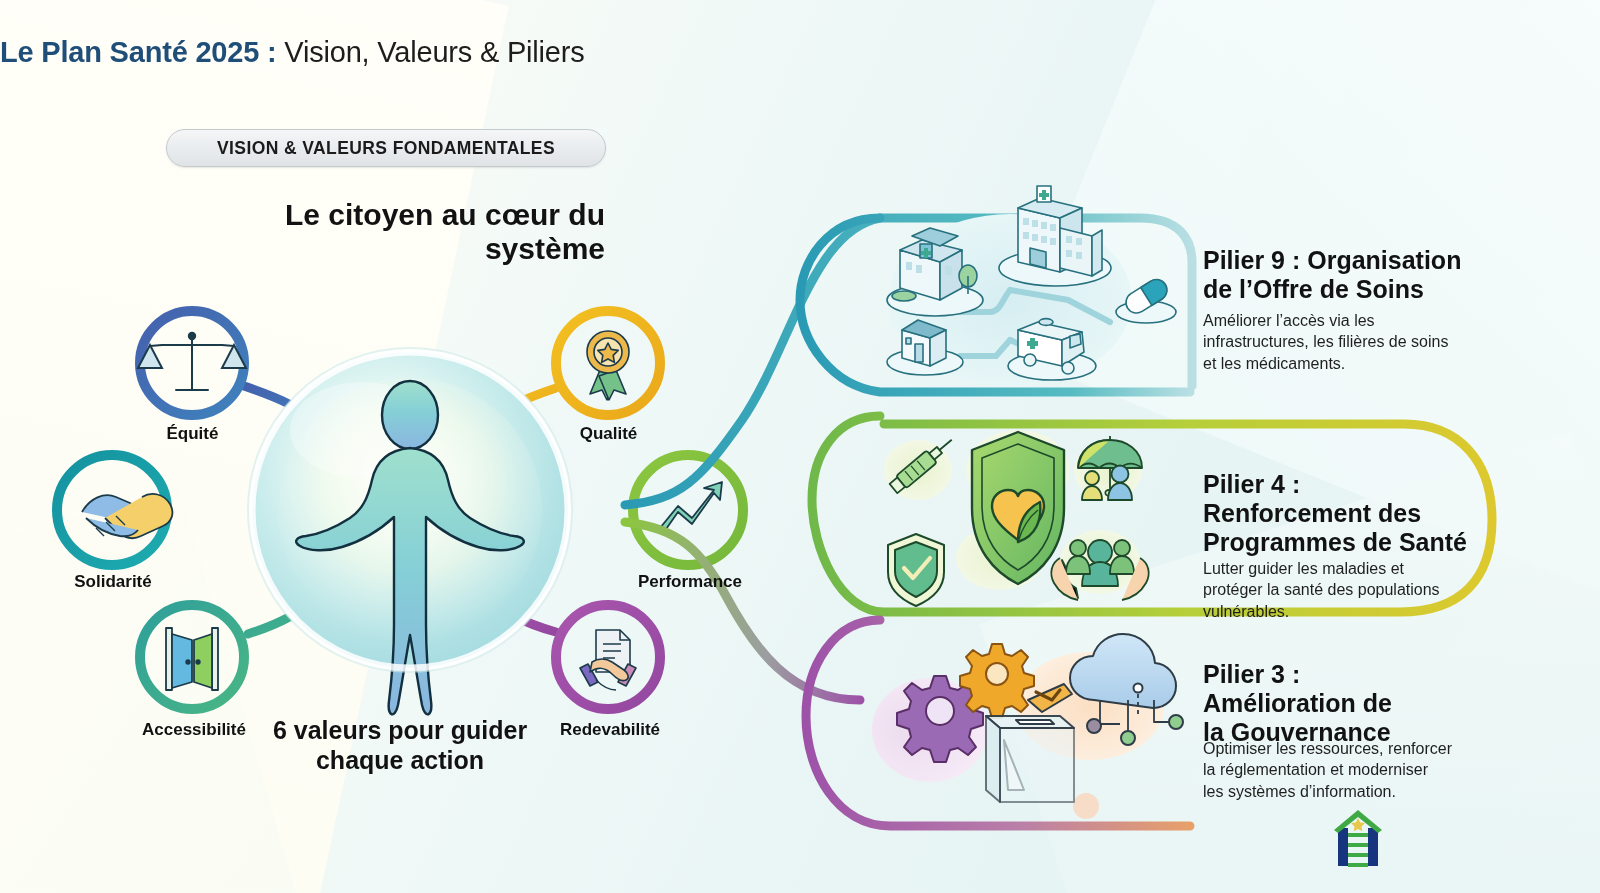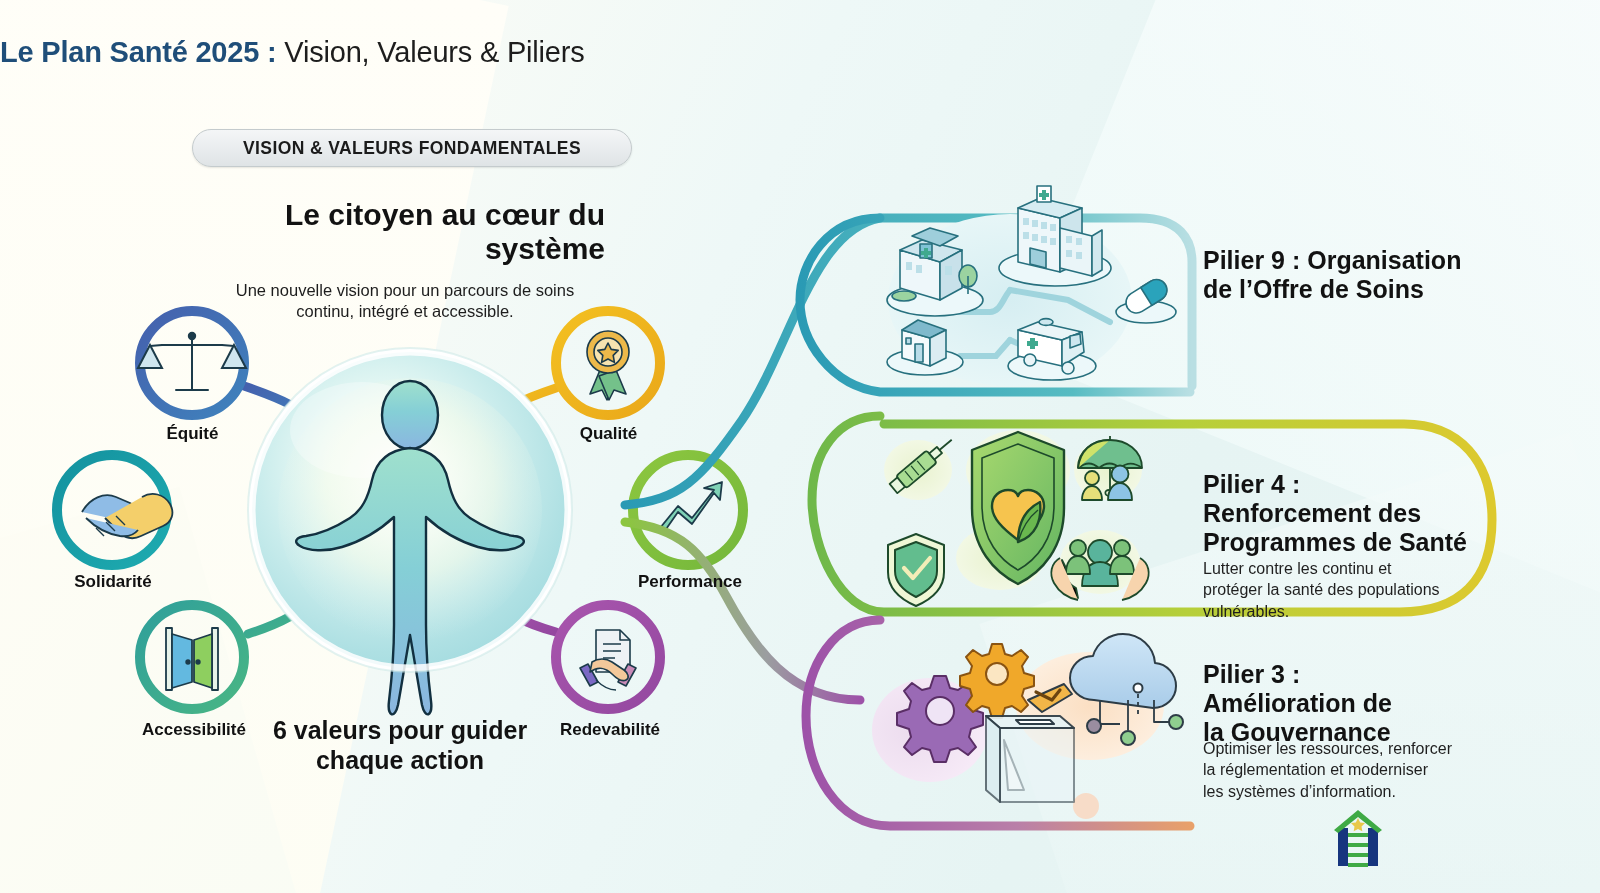--- a/index.html
+++ b/index.html
@@ -55,21 +55,21 @@
     position: absolute;
     height: 38px; border-radius: 20px;
     background: linear-gradient(180deg, #f4f6f7 0%, #dfe4e6 100%);
     border: 1px solid #c4cbcd;
     display: flex; align-items: center; justify-content: center;
     color: #1b1b1b; font-size: 17.5px; font-weight: 700;
     letter-spacing: .4px;
     box-shadow: 0 1px 2px rgba(0,0,0,.10);
     padding: 0 26px;
   }
-  #chip-left  { left: 192px; top: 129px; width: 440px; text-align: center; }
+  #chip-left  { left: 166px; top: 129px; width: 440px; text-align: center; }
   #chip-right { left: 979px; top: 129px; width: 374px; }
 
   
   #vision-heading {
     position: absolute; left: 205px; top: 198px; width: 400px;
     text-align: right;
     font-size: 30px; font-weight: 800; color: #121212;
     line-height: 1.14;
   }
   #vision-sub {
@@ -525,22 +525,20 @@
         <circle cx="1094" cy="726" r="7" fill="#9a8da0"></circle>
         <circle cx="1128" cy="738" r="7" fill="#8fce8f"></circle>
         <circle cx="1176" cy="722" r="7" fill="#8fce8f"></circle>
         <circle cx="1138" cy="688" r="4.5" fill="#ffffff"></circle>
       </g>
     </g>
   </svg>
 
   <div id="vision-heading">Le citoyen au cœur
 du système</div>
-  <div id="vision-sub">Une nouvelle vision pour un parcours de
-soins continu, intégré et accessible.</div>
   <div id="vision-footer">6 valeurs pour guider
 chaque action</div>
 
   <div class="value-node">
     <div class="value-label" style="left:140px; top:424px; width:105px;">Équité</div>
   </div>
   <div class="value-node">
     <div class="value-label" style="left:48px; top:572px; width:130px;">Solidarité</div>
   </div>
   <div class="value-node">
@@ -551,25 +549,28 @@
   </div>
   <div class="value-node">
     <div class="value-label" style="left:620px; top:572px; width:140px;">Performance</div>
   </div>
   <div class="value-node">
     <div class="value-label" style="left:540px; top:720px; width:140px;">Redevabilité</div>
   </div>
 
   <div class="pillar-title" style="left:1203px; top:246px; width:350px;">Pilier 9 : Organisation
 de l’Offre de Soins</div>
+  <div class="pillar-desc" style="left:1203px; top:310px; width:310px;">Améliorer l’accès via les
+infrastructures, les filières de soins
+et les médicaments.</div>
 
   <div class="pillar-title" style="left:1203px; top:470px; width:350px;">Pilier 4 :
 Renforcement des
 Programmes de Santé</div>
-  <div class="pillar-desc" style="left:1203px; top:558px; width:320px;">Lutter contre les continu et
+  <div class="pillar-desc" style="left:1203px; top:558px; width:320px;">Lutter guider les maladies et
 protéger la santé des populations
 vulnérables.</div>
 
   <div class="pillar-title" style="left:1203px; top:648px; width:350px;margin-top:12px;">Pilier 3 :
 Amélioration de
 la Gouvernance</div>
   <div class="pillar-desc" style="left:1203px; top:738px; width:320px;">Optimiser les ressources, renforcer
 la réglementation et moderniser
 les systèmes d’information.</div>
 

